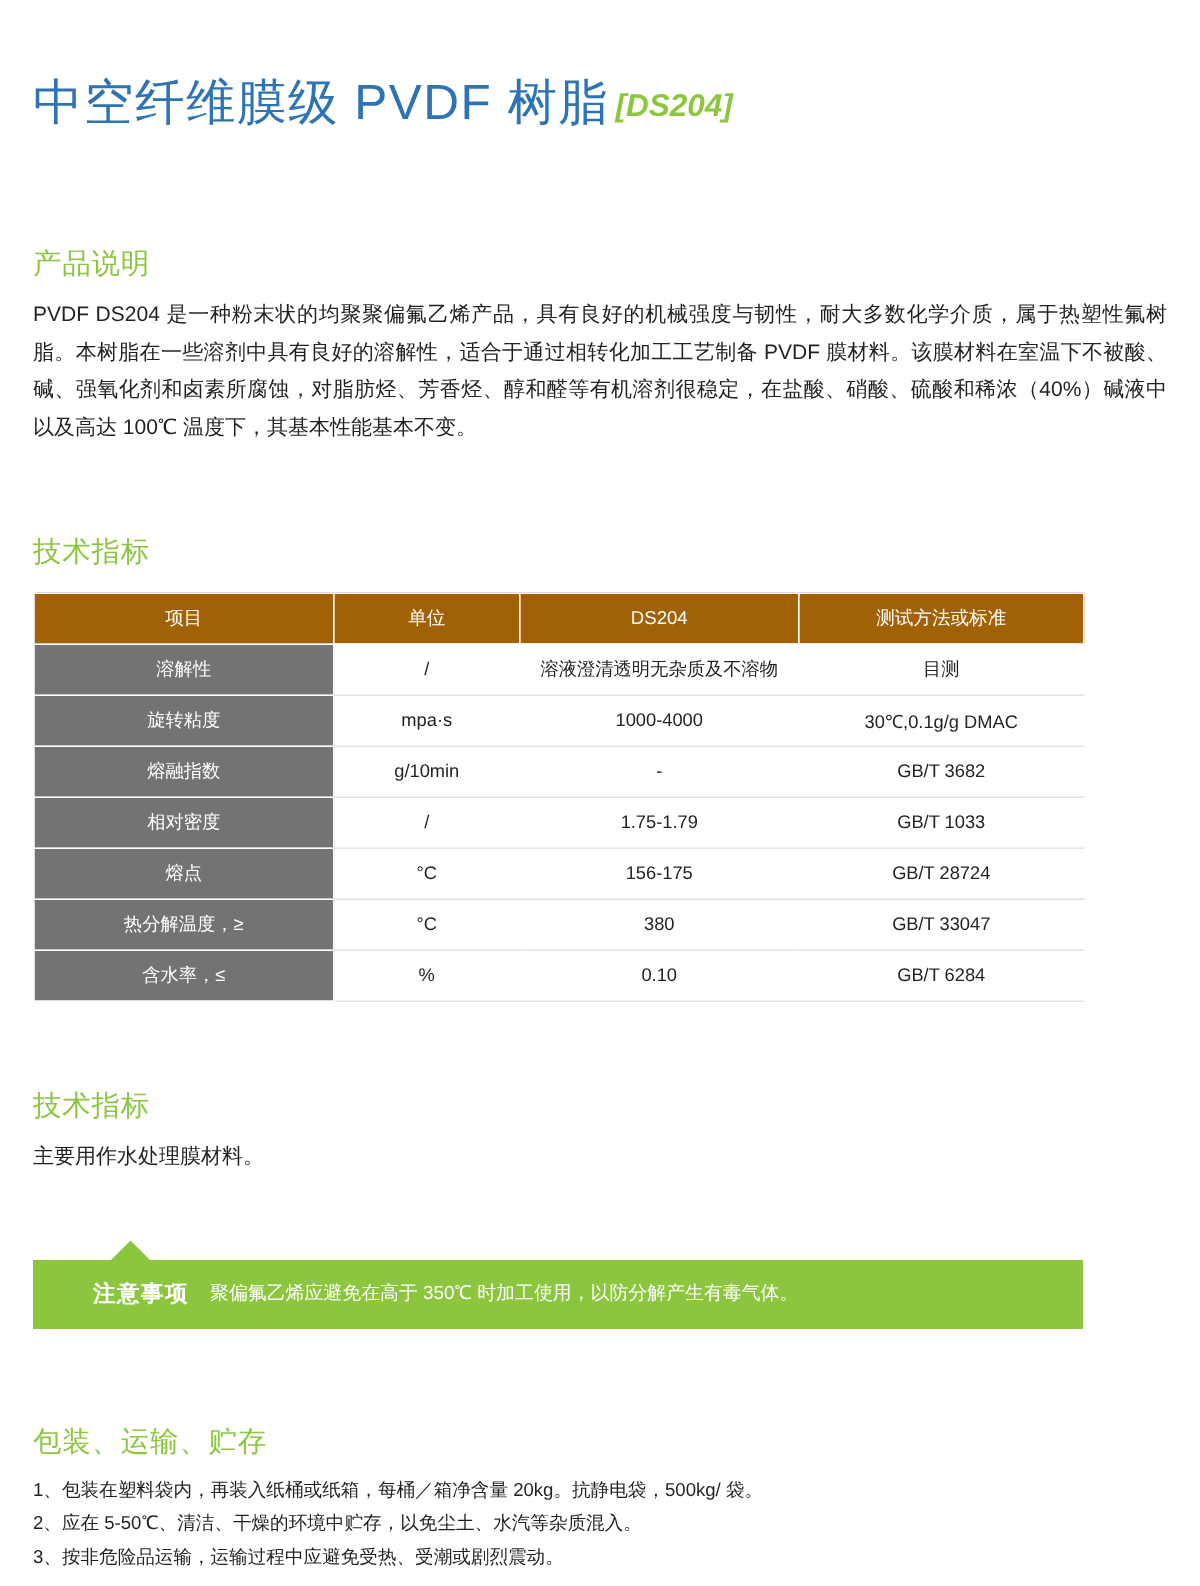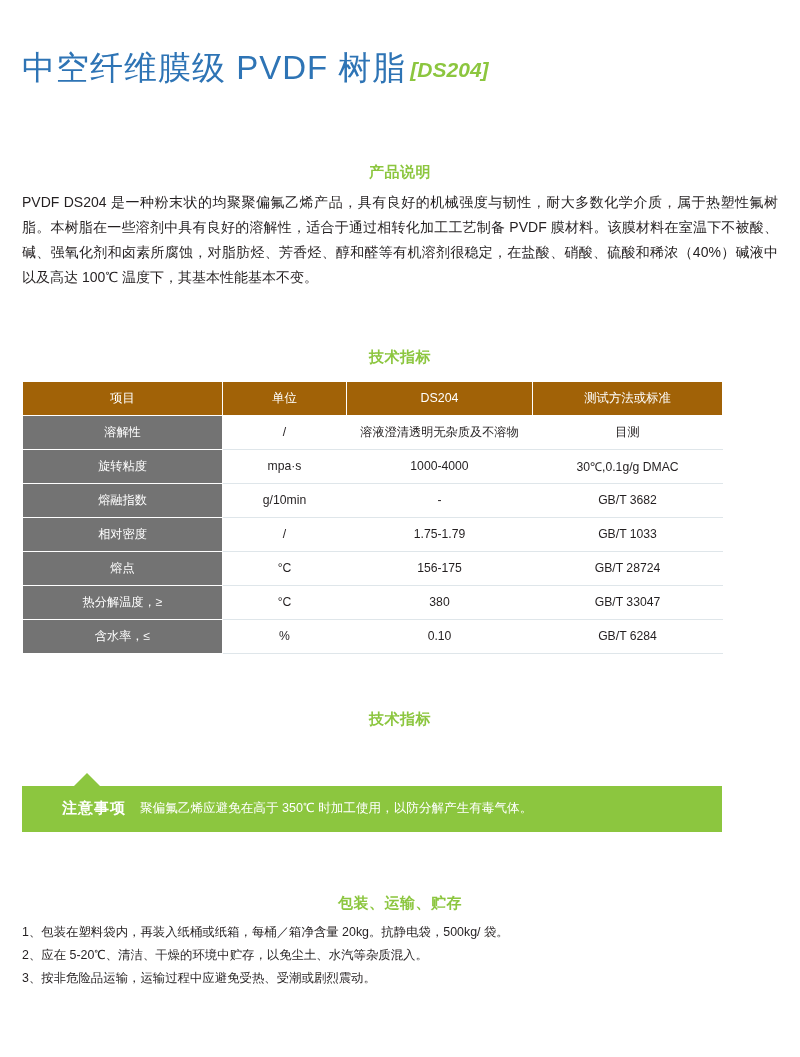--- a/index.html
+++ b/index.html
@@ -42,24 +42,23 @@
     font-style: italic;
     font-weight: bold;
     display: inline;
     margin-left: 4px;
     vertical-align: 2px;
   }
 
   
   .section-heading {
     color: #8cc63f;
-    font-size: 15px;
-    font-weight: bold;
+    font-size: 19px;
+    font-weight: normal;
     letter-spacing: 0.5px;
-    text-align: center;
   }
 
   #desc-heading { margin-top: 62px; }
   #spec-heading { margin-top: 58px; }
   #uses-heading { margin-top: 56px; }
   #pack-heading { margin-top: 62px; }
 
   .body-text {
     font-size: 14px;
     line-height: 1.78;
@@ -219,29 +218,30 @@
       <tr>
         <td class="rowhead">含水率，≤</td>
         <td class="value">%</td>
         <td class="value">0.10</td>
         <td class="value">GB/T 6284</td>
       </tr>
     </tbody>
   </table>
 
   <div class="section-heading" id="uses-heading">技术指标</div>
+  <div class="body-text">主要用作水处理膜材料。</div>
 
   <div class="notice-wrap">
     <div class="notice-arrow"></div>
     <div class="notice-bar">
       <span class="notice-label">注意事项</span>
       <span class="notice-text">聚偏氟乙烯应避免在高于 350℃ 时加工使用，以防分解产生有毒气体。</span>
     </div>
   </div>
 
   <div class="section-heading" id="pack-heading">包装、运输、贮存</div>
   <div class="list-text">
     <div>1、包装在塑料袋内，再装入纸桶或纸箱，每桶／箱净含量 20kg。抗静电袋，500kg/ 袋。</div>
-    <div>2、应在 5-20℃、清洁、干燥的环境中贮存，以免尘土、水汽等杂质混入。</div>
+    <div>2、应在 5-50℃、清洁、干燥的环境中贮存，以免尘土、水汽等杂质混入。</div>
     <div>3、按非危险品运输，运输过程中应避免受热、受潮或剧烈震动。</div>
   </div>
 
 </div>
 
 </body></html>

